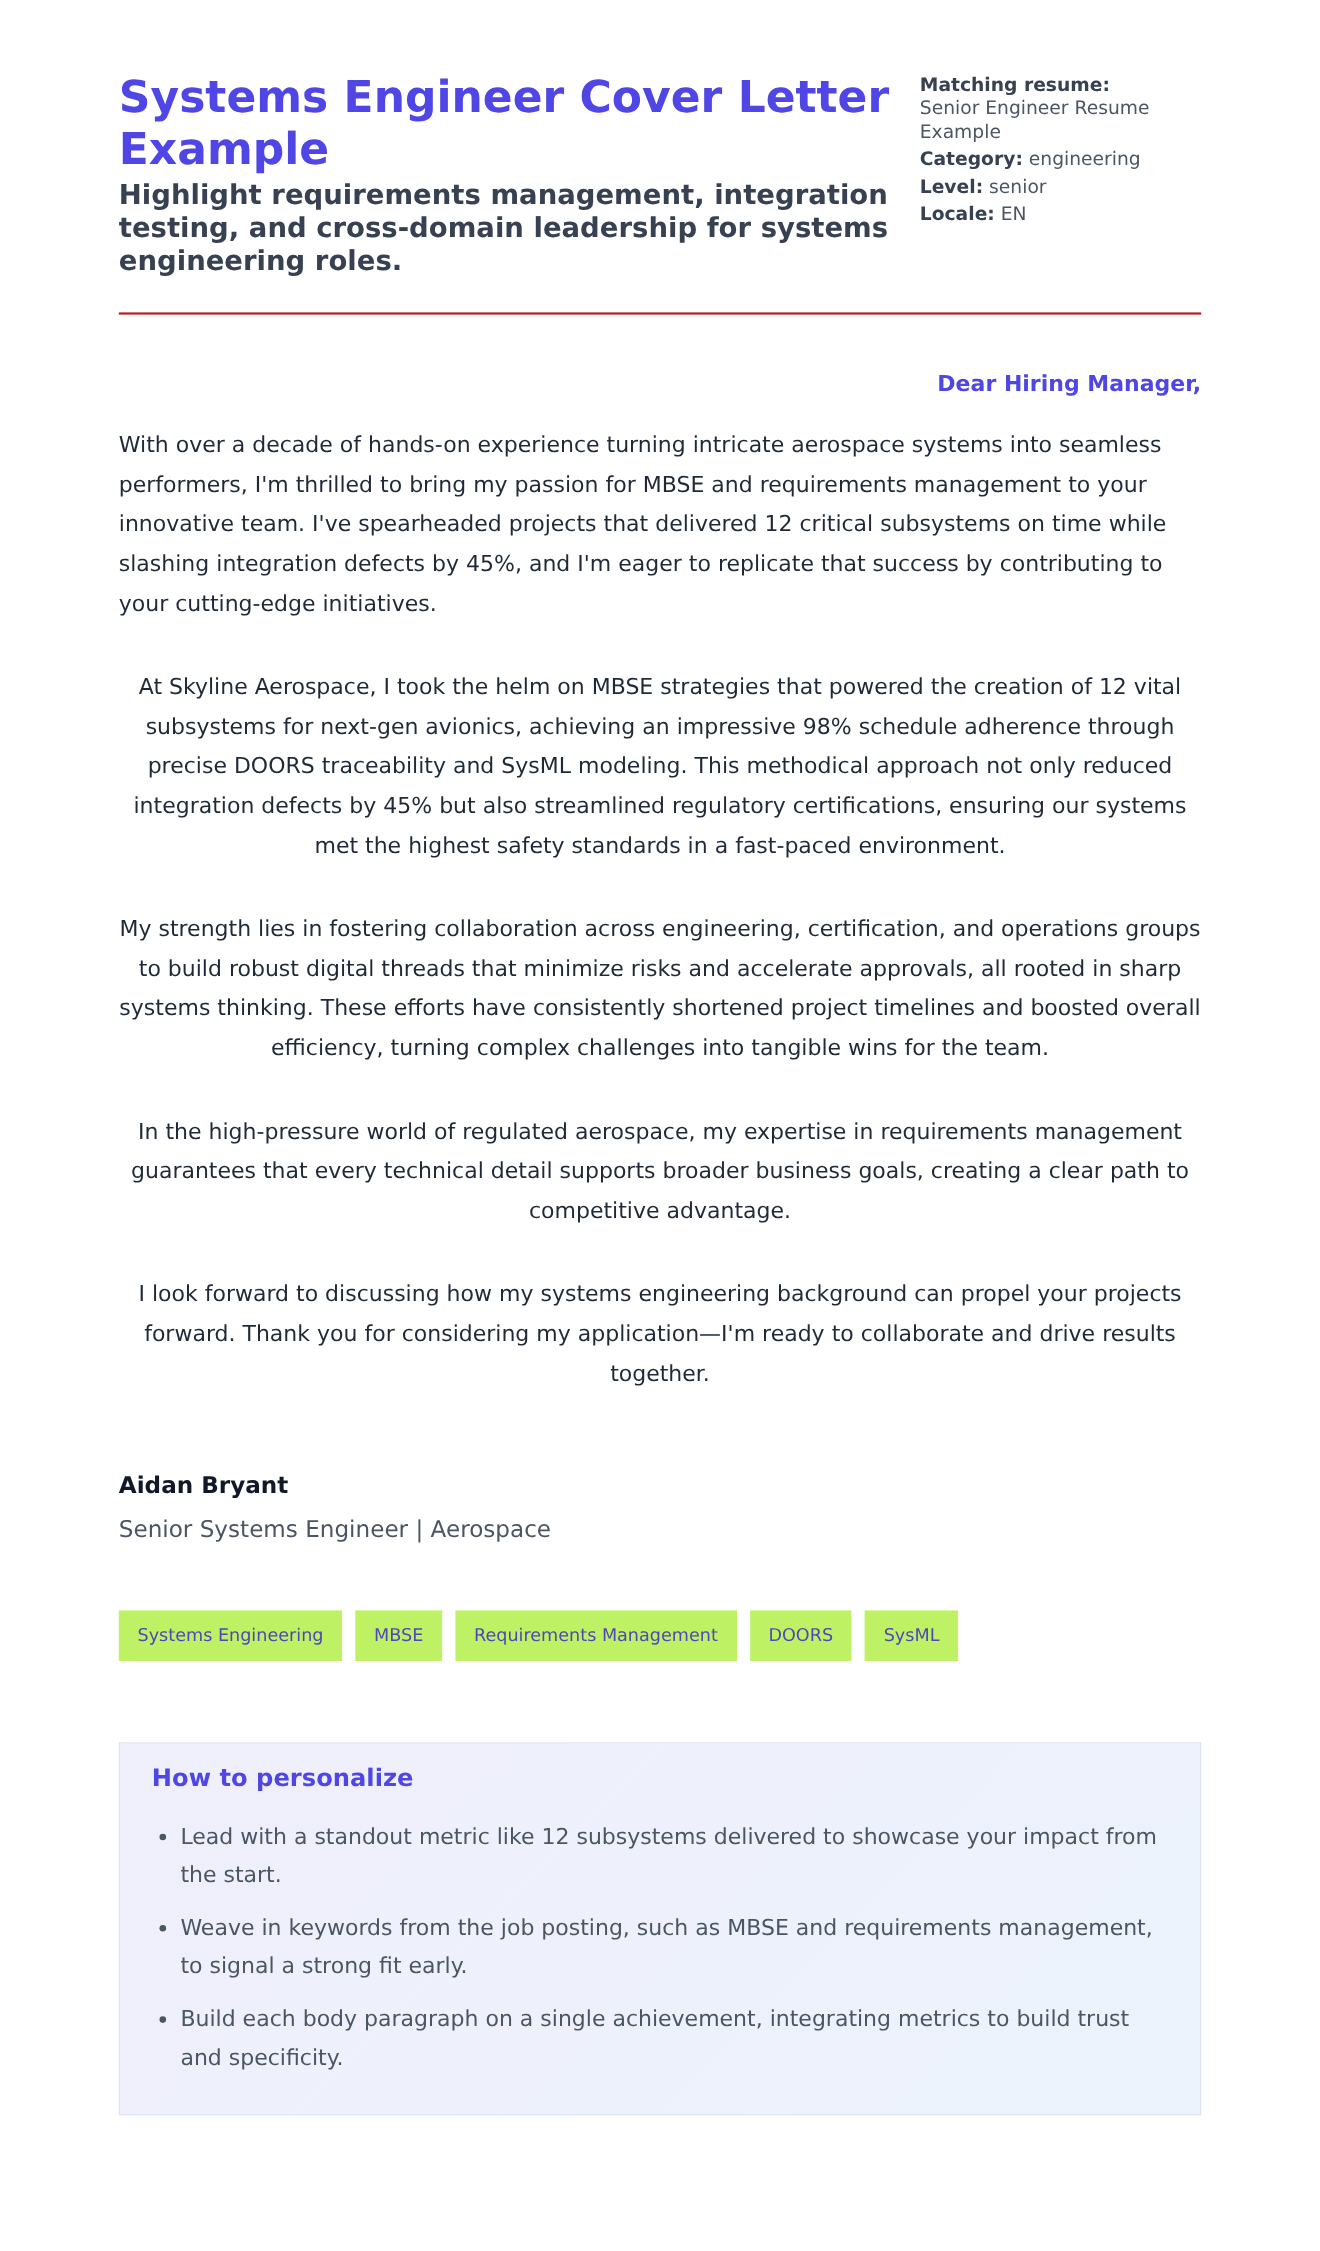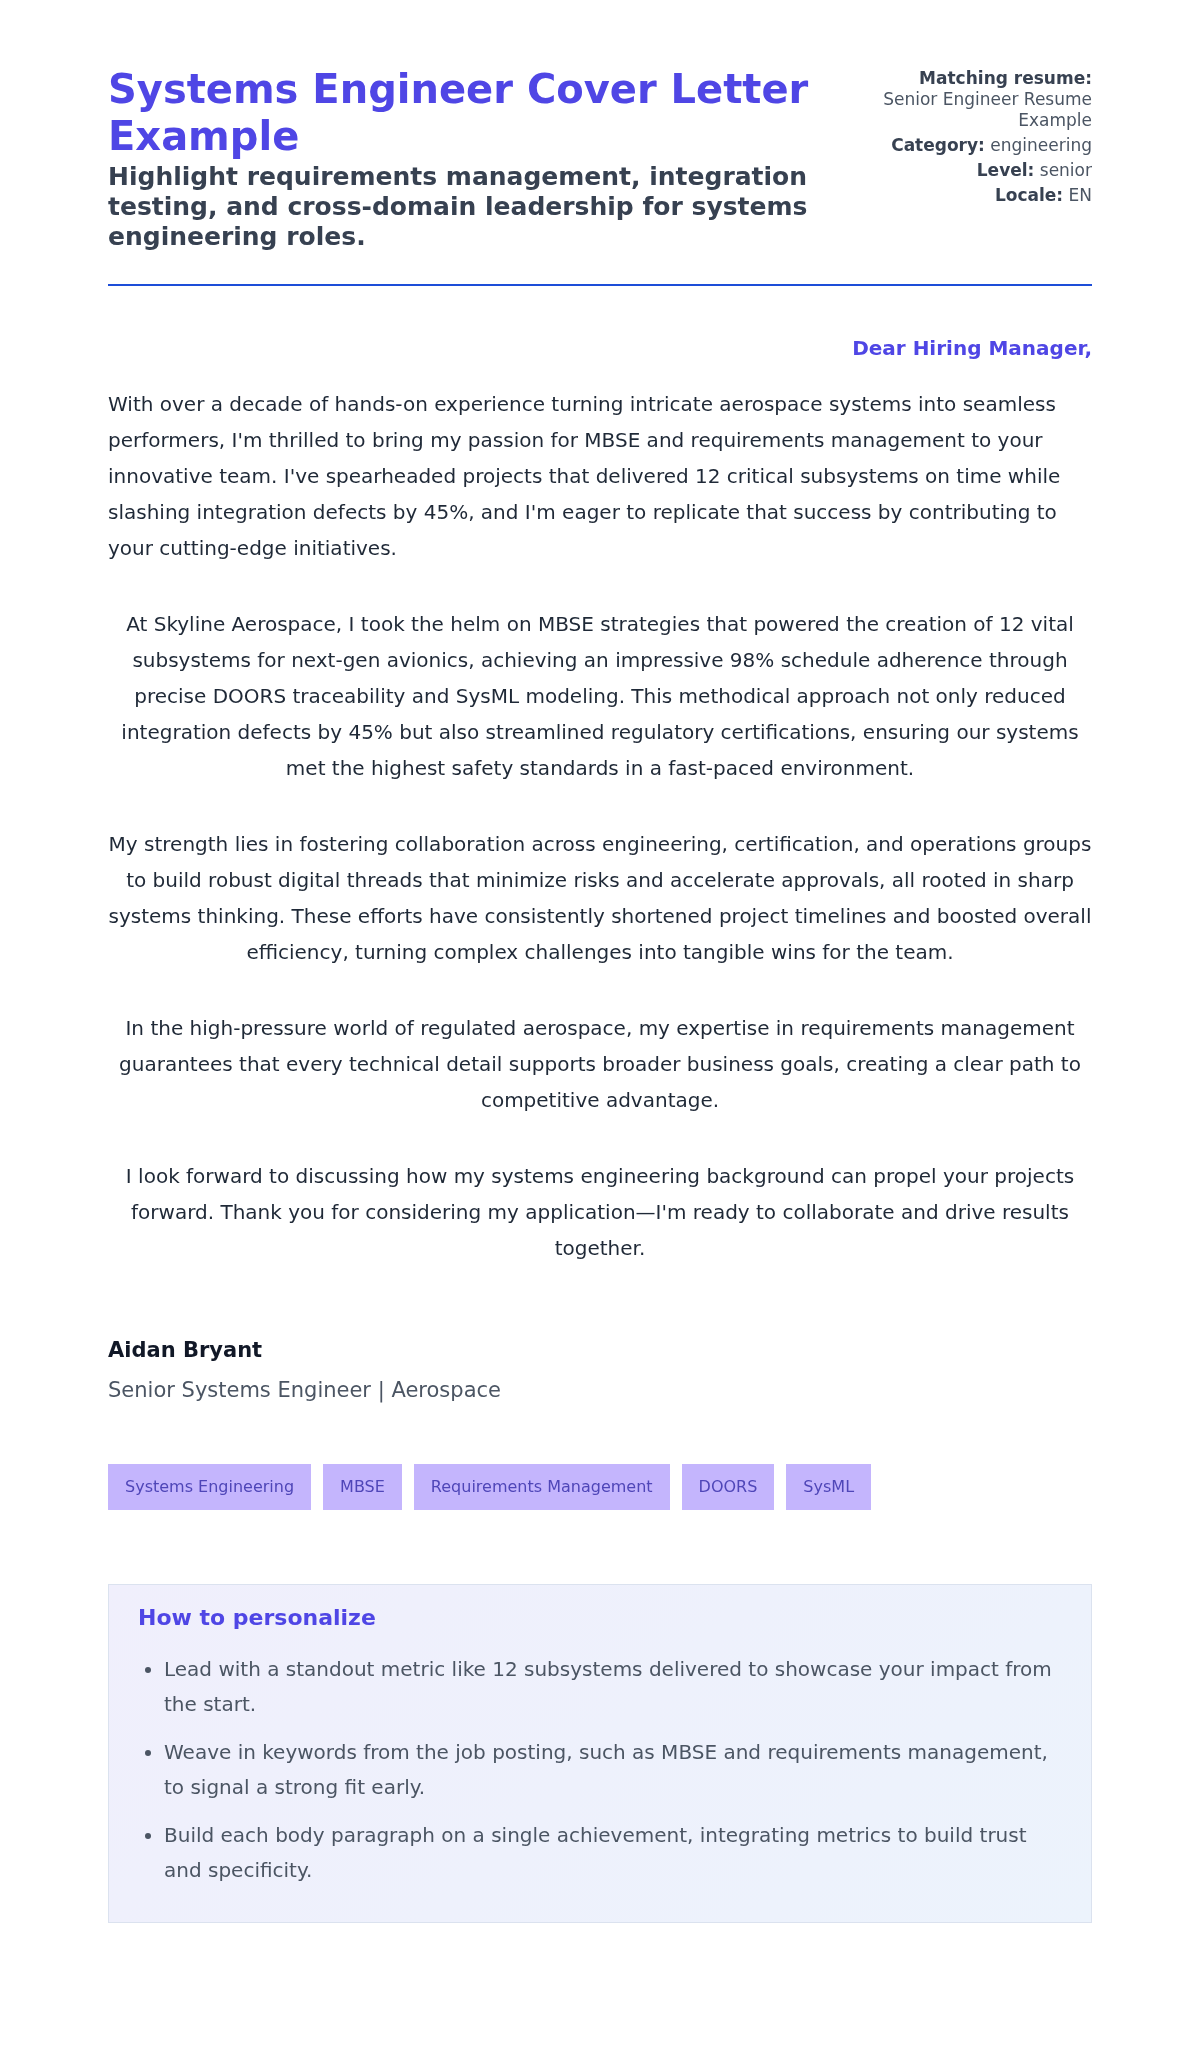--- a/index.html
+++ b/index.html
@@ -1,33 +1,33 @@
 <!DOCTYPE html>
 <html><head>
 <meta charset="utf-8">
 <style>
   * { box-sizing: border-box; margin: 0; padding: 0; }
   html, body { width: 1200px; background: #ffffff; }
   body { font-family: "DejaVu Sans", sans-serif; color: #111827; }
   .page { width: 1200px; padding: 66px 108px 40px 108px; }
-  .header { display: flex; justify-content: space-between; align-items: flex-start; padding-bottom: 32px; border-bottom: 2px solid #1d4ed8; }
+  .header { display: flex; justify-content: space-between; align-items: flex-start; padding-bottom: 32px; border-bottom: 2px solid #b91c1c; }
   .header-left { width: 740px; }
   .title { font-size: 40px; font-weight: bold; color: #4f46e5; line-height: 47px; }
   .subtitle { font-size: 25px; font-weight: bold; color: #374151; line-height: 30px; margin-top: 2px; }
-  .meta { text-align: right; font-size: 17px; color: #4b5563; line-height: 21px; padding-top: 2px; width: 260px; }
+  .meta { text-align: left; font-size: 17px; color: #4b5563; line-height: 21px; padding-top: 2px; width: 260px; }
   .meta .row { margin-bottom: 4px; }
   .meta .row.resume { margin-bottom: 4px; }
   .meta b { color: #374151; font-weight: bold; }
   .greeting { margin-top: 50px; font-size: 20px; font-weight: bold; color: #4f46e5; text-align: right; }
   .para { margin-top: 26px; font-size: 20px; line-height: 36px; color: #1f2937; }
   .para + .para { margin-top: 40px; text-align: center; }
   .sig-name { margin-top: 72px; font-size: 21px; font-weight: bold; color: #111827; }
   .sig-title { margin-top: 16px; font-size: 21px; color: #4b5563; }
   .tags { margin-top: 62px; display: flex; gap: 12px; }
-  .tag { background: #c4b5fd; color: #4f46b8; font-size: 16px; padding: 14px 17px; line-height: 18px; }
+  .tag { background: #bef264; color: #4f46b8; font-size: 16px; padding: 14px 17px; line-height: 18px; }
   .tips { margin-top: 74px; border: 1px solid #dbe2ef; background: linear-gradient(135deg, #f0effc 0%, #ecf3fc 100%); padding: 20px 29px 34px 29px; }
   .tips-title { font-size: 22px; font-weight: bold; color: #4f46e5; }
   .tips ul { margin-top: 22px; padding-left: 26px; }
   .tips li { font-size: 20px; line-height: 35px; color: #4b5563; margin-bottom: 13px; }
   .tips li:last-child { margin-bottom: 0; }
 </style>
 </head>
 <body>
 
 <div class="page">

